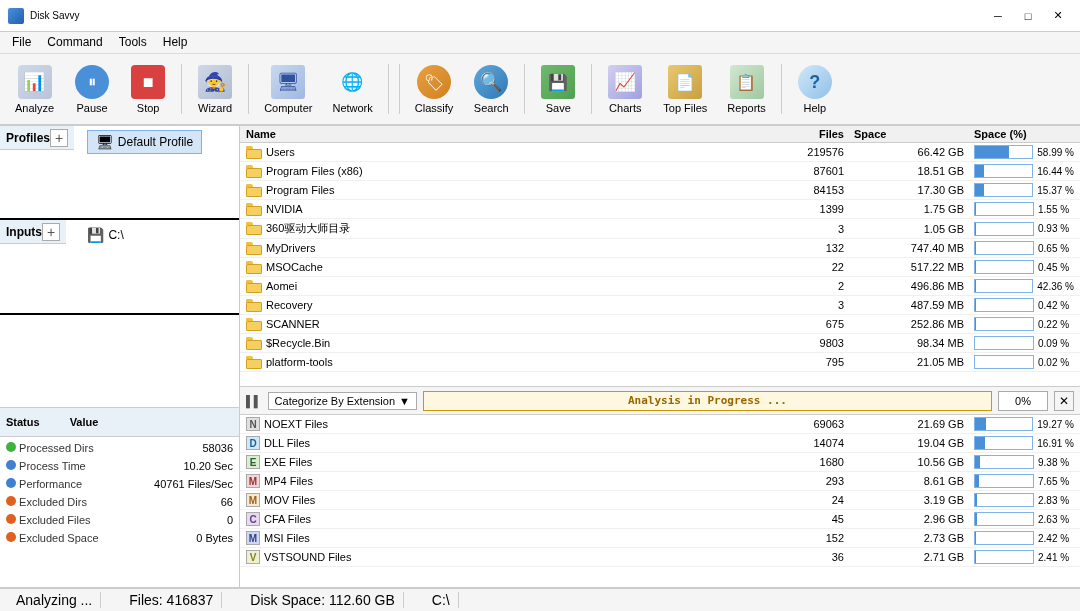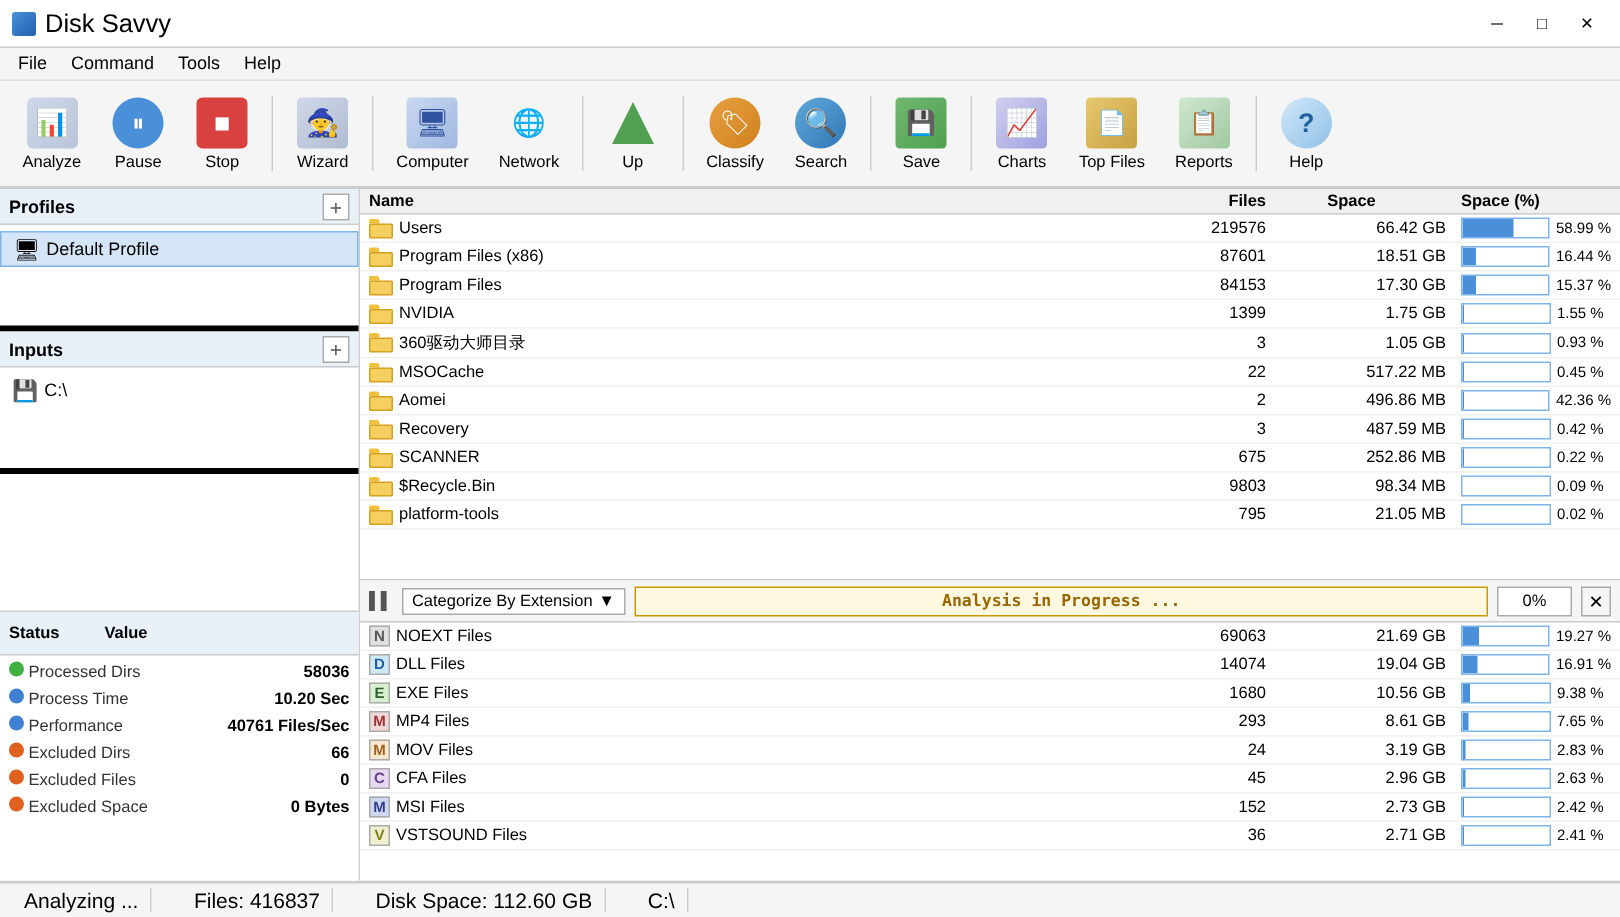--- a/index.html
+++ b/index.html
@@ -1,53 +1,53 @@
 <!DOCTYPE html>
 <html><head>
   <meta charset="utf-8">
   <style>
     * { box-sizing: border-box; margin: 0; padding: 0; }
     body { font-family: 'Segoe UI', Tahoma, sans-serif; font-size: 12px; background: #f0f0f0; color: #000; width: 1080px; height: 611px; overflow: hidden; }
 
     
     .titlebar { background: #fff; display: flex; align-items: center; justify-content: space-between; padding: 6px 8px; border-bottom: 1px solid #ccc; height: 32px; }
-    .titlebar-left { display: flex; align-items: center; gap: 6px; font-size: 17px; font-weight: 500; }
+    .titlebar-left { display: flex; align-items: center; gap: 6px; font-size: 10px; font-weight: 500; }
     .titlebar-icon { width: 16px; height: 16px; background: linear-gradient(135deg, #4a90d9, #2060b0); border-radius: 2px; display: inline-block; }
     .titlebar-controls { display: flex; gap: 2px; }
     .titlebar-btn { width: 28px; height: 20px; border: none; background: transparent; cursor: pointer; font-size: 11px; display: flex; align-items: center; justify-content: center; }
 
     
     .menubar { background: #f5f5f5; display: flex; padding: 2px 4px; border-bottom: 1px solid #ddd; height: 22px; }
     .menubar-item { padding: 1px 8px; cursor: pointer; font-size: 12px; }
 
     
     .toolbar { background: #f5f5f5; display: flex; align-items: center; border-bottom: 2px solid #ccc; padding: 4px 6px; gap: 2px; height: 72px; }
     .toolbar-btn { display: flex; flex-direction: column; align-items: center; justify-content: center; padding: 4px 8px; cursor: pointer; min-width: 52px; height: 62px; border: 1px solid transparent; border-radius: 3px; gap: 2px; }
     .toolbar-btn .icon-area { width: 36px; height: 36px; display: flex; align-items: center; justify-content: center; }
     .toolbar-btn .btn-label { font-size: 11px; text-align: center; white-space: nowrap; }
     .toolbar-sep { width: 1px; background: #ccc; height: 50px; margin: 0 4px; }
 
     
     .main { display: flex; height: calc(611px - 32px - 22px - 72px - 24px); }
 
     
     .left-panel { width: 240px; display: flex; flex-direction: column; border-right: 1px solid #ccc; background: #fff; }
-    .panel-section { flex: 1; display: flex; flex-direction: column; border-bottom: 4px solid #000000; }
+    .panel-section { flex: 1; display: flex; flex-direction: row; border-bottom: 2px solid #000000; gap: 13px; }
     .panel-header { background: #e8f0f8; border-bottom: 1px solid #ccc; padding: 3px 6px; display: flex; align-items: center; justify-content: space-between; font-weight: 600; font-size: 12px; height: 24px; }
     .panel-add-btn { width: 18px; height: 18px; border: 1px solid #aaa; background: #fff; cursor: pointer; display: flex; align-items: center; justify-content: center; font-size: 14px; color: #555; }
     .panel-item { padding: 3px 8px; cursor: pointer; display: flex; align-items: center; gap: 4px; }
     .panel-item.selected { background: #d4e5f7; border: 1px solid #7eb4ea; }
 
     
     .status-panel { height: 180px; border-top: 1px solid #ccc; background: #fff; display: flex; flex-direction: column; }
     .status-header { background: #e8f0f8; border-bottom: 1px solid #ccc; display: flex; padding: 13px 6px; font-weight: 600; height: 29px; align-items: center; gap: 30px; font-size: 11px; text-align: right; }
     .status-rows { flex: 1; overflow: hidden; padding: 2px 6px; }
     .status-row { display: flex; justify-content: space-between; padding: 1px 0; font-size: 11px; line-height: 16px; }
     .status-label { color: #333; }
-    .status-value { color: #000; font-weight: 700; }
+    .status-value { color: #000; font-weight: 400; }
 
     
     .right-panel { flex: 1; display: flex; flex-direction: column; background: #fff; overflow: hidden; }
 
     
     .file-list-area { flex: 1; overflow-y: auto; border-bottom: 1px solid #ccc; }
     .list-header { display: grid; grid-template-columns: 1fr 100px 120px 100px; background: #f0f0f0; border-bottom: 1px solid #ccc; padding: 2px 6px; font-size: 11px; font-weight: 600; position: sticky; top: 0; z-index: 1; }
     .list-row { display: grid; grid-template-columns: 1fr 100px 120px 100px; padding: 2px 6px; border-bottom: 1px solid #f0f0f0; align-items: center; }
     .row-name { display: flex; align-items: center; gap: 4px; font-size: 11px; }
     .row-files { font-size: 11px; text-align: right; padding-right: 10px; }
@@ -162,28 +162,20 @@
     </div>
     <span class="btn-label">Computer</span>
   </div>
   <div class="toolbar-btn">
     <div class="icon-area">
       <div class="icon-network">🌐</div>
     </div>
     <span class="btn-label">Network</span>
   </div>
   <div class="toolbar-sep"></div>
-  <div class="toolbar-btn">
-    <div class="icon-area">
-      <div class="icon-up">
-          <div class="arrow-up"></div>
-        </div>
-    </div>
-    <span class="btn-label">Up</span>
-  </div>
   <div class="toolbar-sep"></div>
   <div class="toolbar-btn">
     <div class="icon-area">
       <div class="icon-classify">🏷</div>
     </div>
     <span class="btn-label">Classify</span>
   </div>
   <div class="toolbar-btn">
     <div class="icon-area">
       <div class="icon-search">🔍</div>
@@ -308,21 +300,21 @@
       </div>
     </div>
   </div>
 
   <div class="right-panel">
 
     <div class="file-list-area">
       <div class="list-header">
         <div>Name</div>
         <div style="text-align:right; padding-right:10px;">Files</div>
-        <div style="text-align:center; padding-right:26px;">Space</div>
+        <div style="text-align:left; padding-right:26px;">Space</div>
         <div>Space (%)</div>
       </div>
 
       <div id="file-rows">
           <div class="list-row">
     <div class="row-name">
       <span style="display:inline-block;position:relative;width:16px;height:13px;">
         <span style="position:absolute;top:0;left:0;width:7px;height:3px;background:#f0c040;border-radius:1px 2px 0 0;"></span>
         <span style="position:absolute;top:3px;left:0;width:16px;height:10px;background:#f5d060;border-radius:1px;border:1px solid #d4a020;"></span>
       </span>
@@ -396,20 +388,37 @@
       </span>
       <span>360驱动大师目录</span>
     </div>
     <div class="row-files">3</div>
     <div class="row-space">1.05 GB</div>
     <div class="row-pct">
       <div class="pct-bar-container">
         <div class="pct-bar" style="width:0.93%;"></div>
       </div>
       <span class="pct-text">0.93 %</span>
+    </div>
+  </div>
+          <div class="list-row">
+    <div class="row-name">
+      <span style="display:inline-block;position:relative;width:16px;height:13px;">
+        <span style="position:absolute;top:0;left:0;width:7px;height:3px;background:#f0c040;border-radius:1px 2px 0 0;"></span>
+        <span style="position:absolute;top:3px;left:0;width:16px;height:10px;background:#f5d060;border-radius:1px;border:1px solid #d4a020;"></span>
+      </span>
+      <span>MyDrivers</span>
+    </div>
+    <div class="row-files">132</div>
+    <div class="row-space">747.40 MB</div>
+    <div class="row-pct">
+      <div class="pct-bar-container">
+        <div class="pct-bar" style="width:0.65%;"></div>
+      </div>
+      <span class="pct-text">0.65 %</span>
     </div>
   </div>
           <div class="list-row">
     <div class="row-name">
       <span style="display:inline-block;position:relative;width:16px;height:13px;">
         <span style="position:absolute;top:0;left:0;width:7px;height:3px;background:#f0c040;border-radius:1px 2px 0 0;"></span>
         <span style="position:absolute;top:3px;left:0;width:16px;height:10px;background:#f5d060;border-radius:1px;border:1px solid #d4a020;"></span>
       </span>
       <span>MSOCache</span>
     </div>

